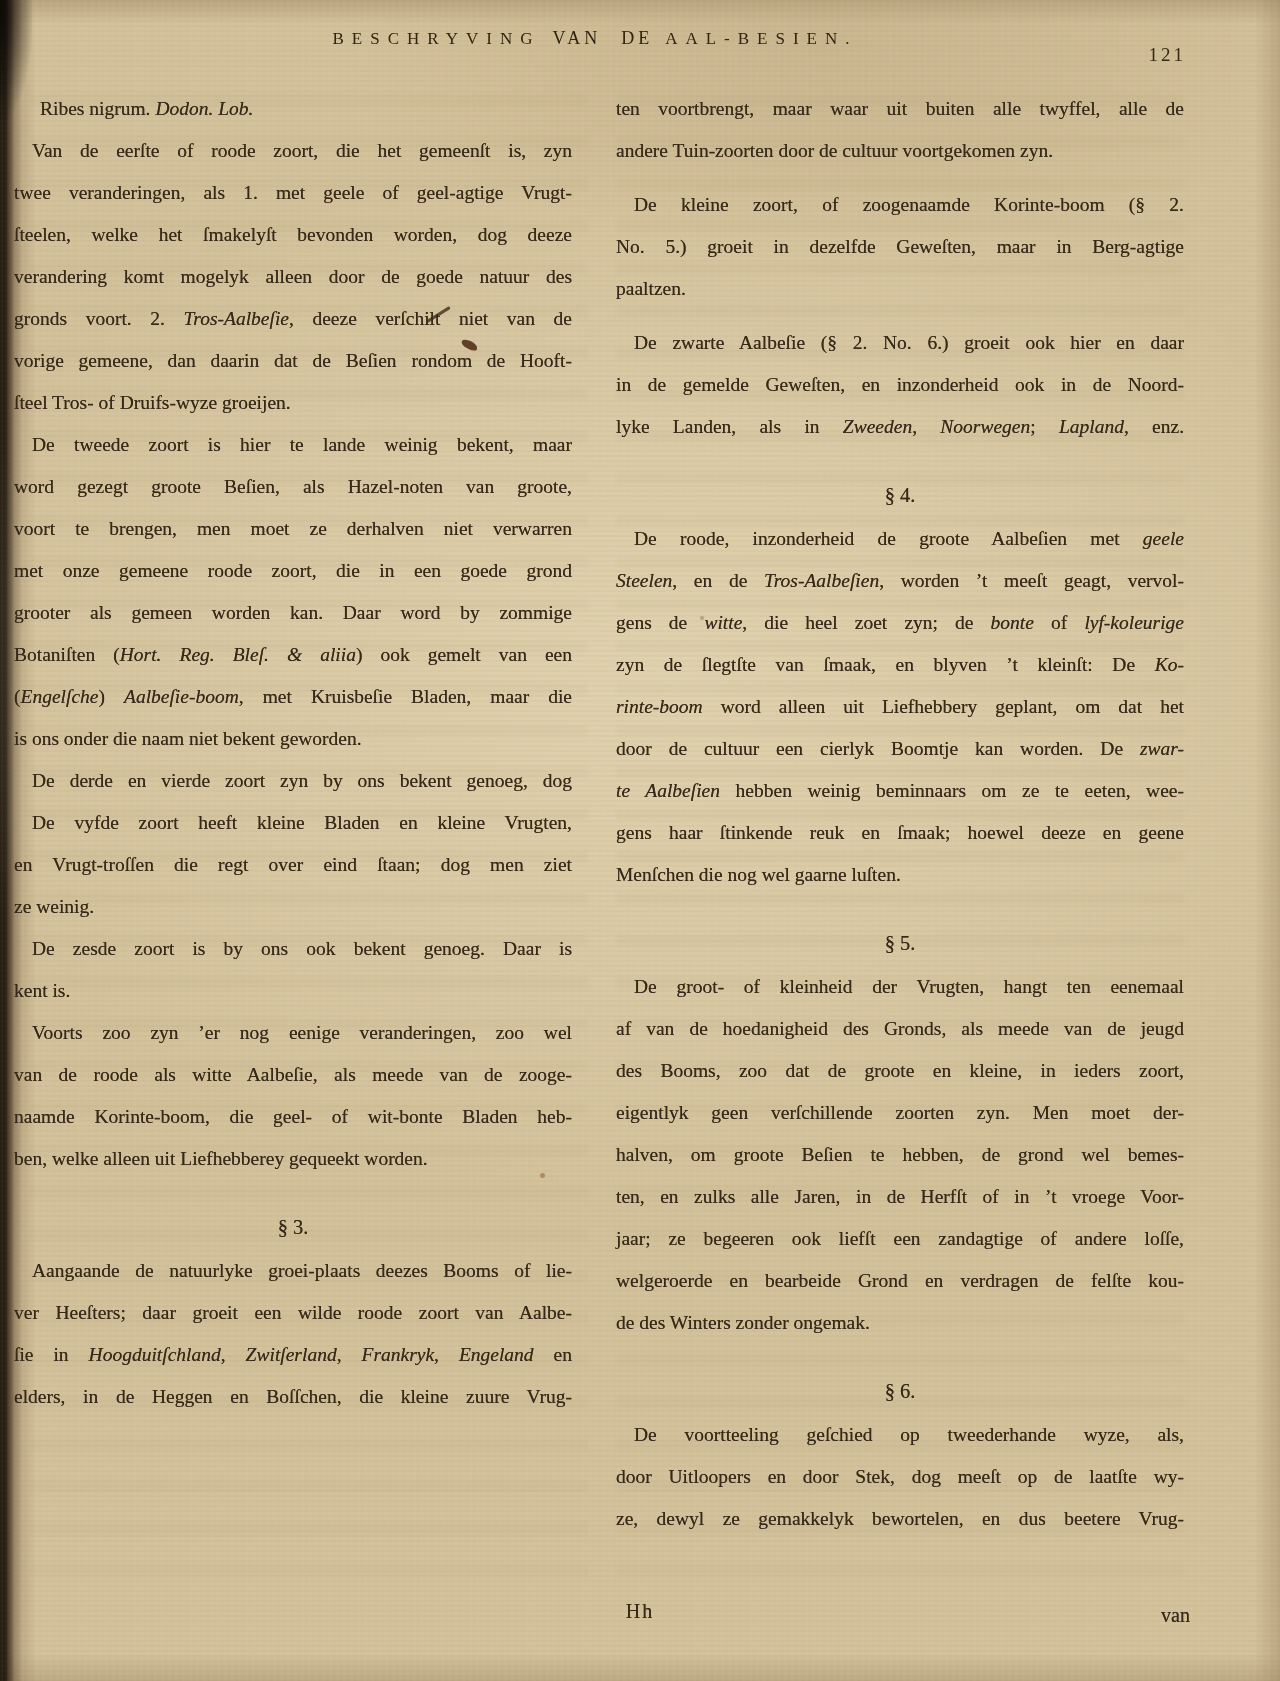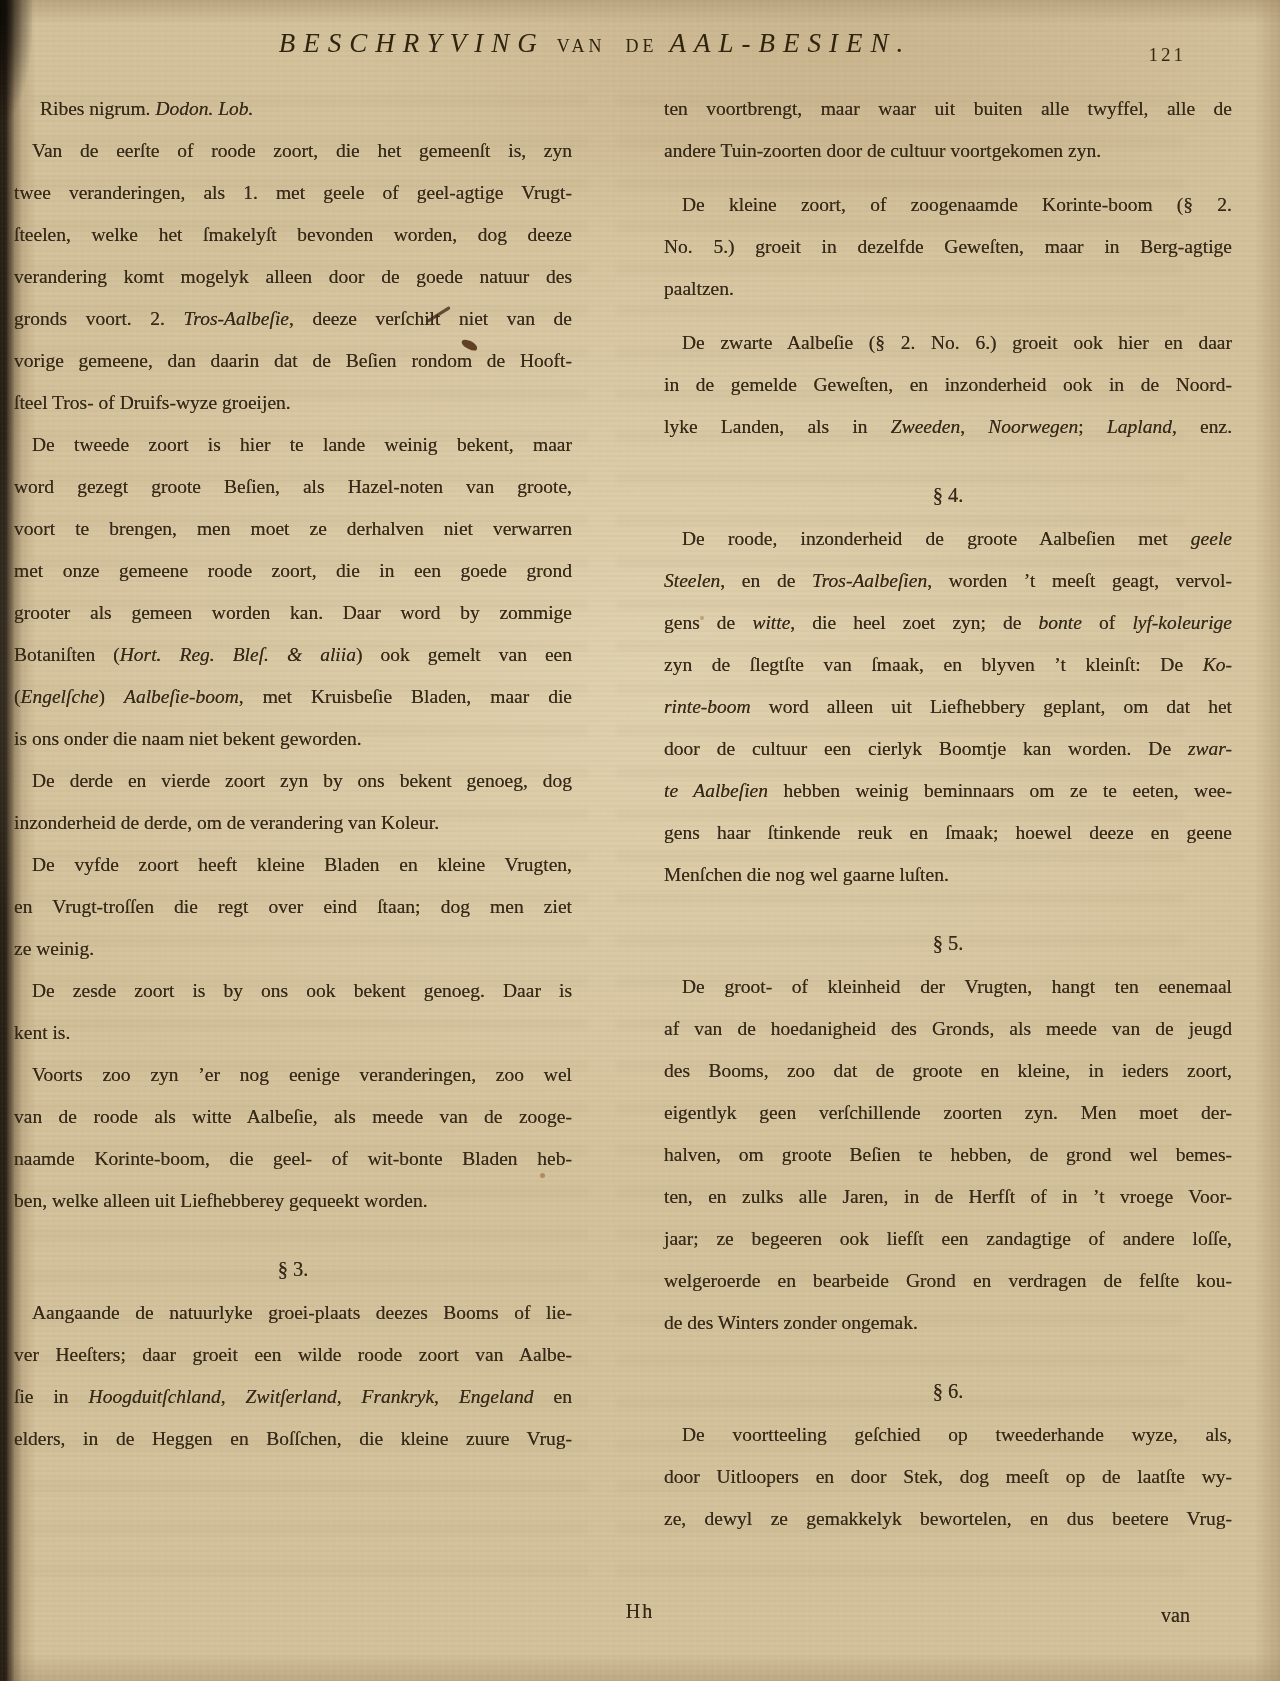--- a/index.html
+++ b/index.html
@@ -31,27 +31,27 @@
   .blot{position:absolute;left:461px;top:341px;width:17px;height:8px;background:#53321a;
     border-radius:50% 60% 45% 55%;transform:rotate(26deg);opacity:.9;}
   .penmark{position:absolute;left:425px;top:313px;width:27px;height:3px;background:#4e371f;
     border-radius:2px;transform:rotate(-32deg);opacity:.85;}
   .fleck{position:absolute;border-radius:50%;background:#8a5a28;}
   .f1{left:540px;top:1173px;width:5px;height:5px;opacity:.5;}
   .f2{left:700px;top:616px;width:4px;height:4px;opacity:.4;}
 
   .hdr-title{position:absolute;left:0;top:28px;width:1190px;text-align:center;
     white-space:nowrap;color:#31240f;}
-  .t1{font-size:27px;letter-spacing:8px;font-style:italic;}
+  .t1{font-size:17px;letter-spacing:8px;}
   .t2{font-size:18px;letter-spacing:4px;margin:0 8px;}
   .pagenum{position:absolute;top:44px;right:94px;font-size:19px;letter-spacing:3px;color:#38290f;}
 
   .col{position:absolute;top:88px;font-size:19.5px;line-height:42px;}
   .col-left{left:14px;width:558px;}
-  .col-right{left:616px;width:568px;margin-left:48px;}
+  .col-right{left:616px;width:568px;}
   .line{text-shadow:0 0 0.6px rgba(54,41,24,0.75);}
   .j{text-align:justify;text-align-last:justify;}
   .e{text-align:left;text-align-last:left;}
   .it{font-style:italic;}
   .sec{text-align:center;margin:26px 0 2px;font-size:20.5px;text-shadow:0 0 0.6px rgba(54,41,24,0.75);}
   .para{margin:0;}
   .col-right .para.gap{margin-top:12px;}
 
   .sig{position:absolute;top:1600px;left:640px;transform:translateX(-50%);
     font-size:20px;letter-spacing:2px;text-shadow:0 0 0.6px rgba(54,41,24,0.75);}
@@ -101,21 +101,20 @@
           <div class="line j"><span>word gezegt groote Beſien, als Hazel-noten van groote,</span></div>
           <div class="line j"><span>voort te brengen, men moet ze derhalven niet verwarren</span></div>
           <div class="line j"><span>met onze gemeene roode zoort, die in een goede grond</span></div>
           <div class="line j"><span>grooter als gemeen worden kan. Daar word by zommige</span></div>
           <div class="line j"><span>Botaniſten (</span><span class="it">Hort. Reg. Bleſ. &amp; aliia</span><span>) ook gemelt van een</span></div>
           <div class="line j"><span>(</span><span class="it">Engelſche</span><span>) </span><span class="it">Aalbeſie-boom</span><span>, met Kruisbeſie Bladen, maar die</span></div>
           <div class="line e"><span>is ons onder die naam niet bekent geworden.</span></div>
         </div>
         <div class="para">
           <div class="line j" style="padding-left: 18px;"><span>De derde en vierde zoort zyn by ons bekent genoeg, dog</span></div>
-          <div class="line e"><span>inzonderheid de derde, om de verandering van Koleur.</span></div>
         </div>
         <div class="para">
           <div class="line j" style="padding-left: 18px;"><span>De vyfde zoort heeft kleine Bladen en kleine Vrugten,</span></div>
           <div class="line j"><span>en Vrugt-troſſen die regt over eind ſtaan; dog men ziet</span></div>
           <div class="line e"><span>ze weinig.</span></div>
         </div>
         <div class="para">
           <div class="line j" style="padding-left: 18px;"><span>De zesde zoort is by ons ook bekent genoeg. Daar is</span></div>
           <div class="line e"><span>kent is.</span></div>
         </div>

